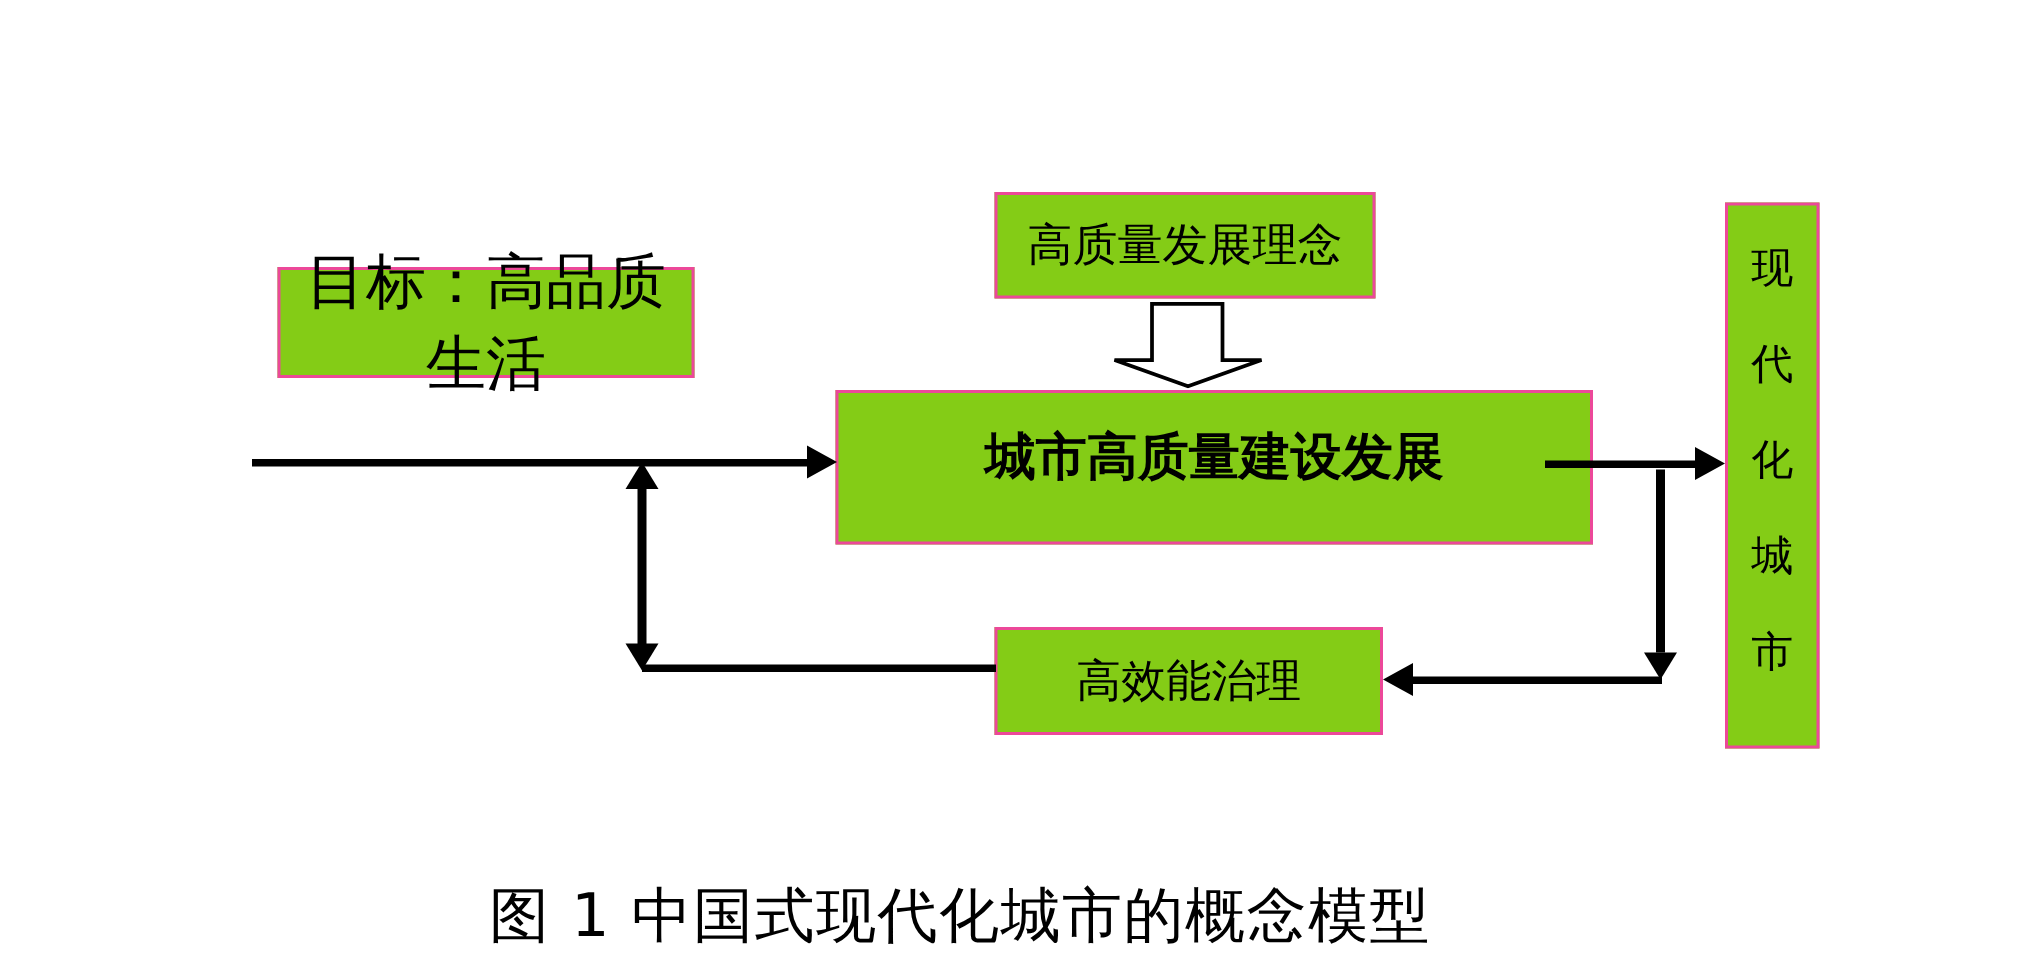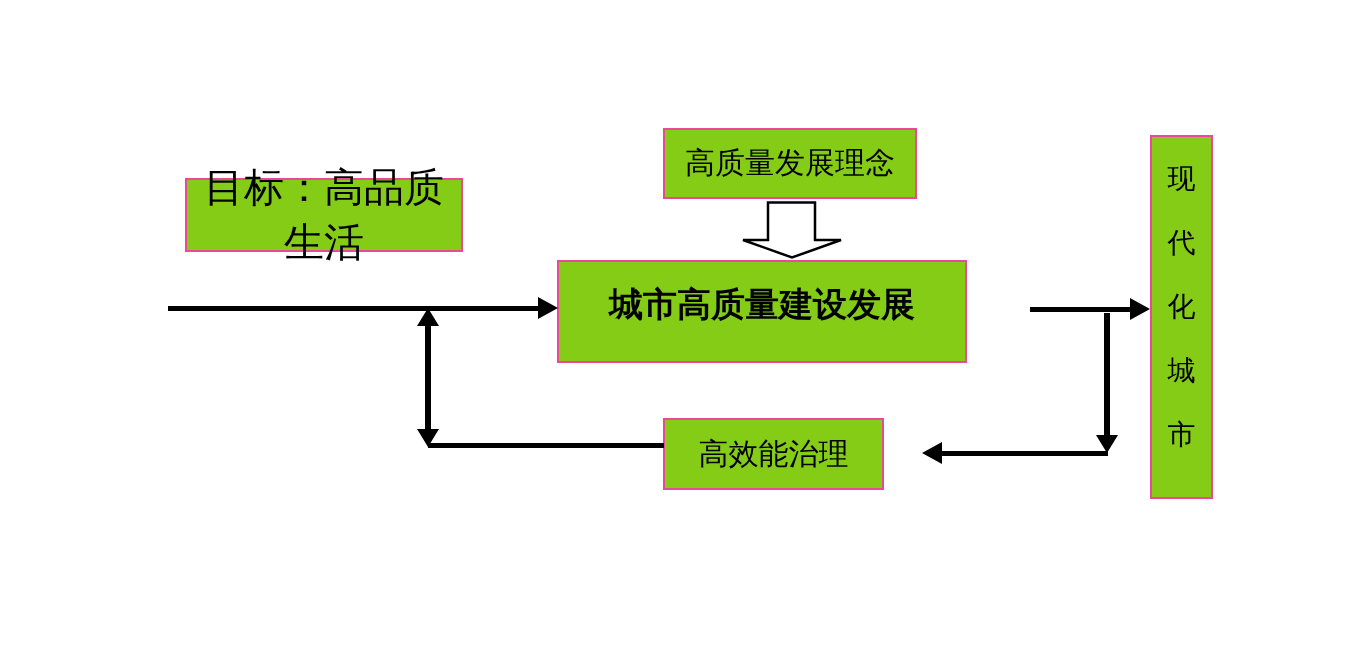--- a/index.html
+++ b/index.html
@@ -22,22 +22,22 @@
     background: #84cc16;
     border: 2px solid #ec4899;
     display: flex;
     align-items: center;
     justify-content: center;
     box-sizing: border-box;
     text-align: center;
   }
   .goal-box        { left: 185px; top: 178px; width: 278px; height: 74px;  font-size: 40px; }
   .concept-box     { left: 663px; top: 128px; width: 254px; height: 71px;  font-size: 30px; }
-  .main-box        { left: 557px; top: 260px; width: 410px; height: 103px; font-size: 34px; font-weight: bold; padding-bottom: 14px; }
-  .governance-box  { left: 663px; top: 418px; width: 221px; height: 72px;  font-size: 30px; }
+  .main-box        { left: 557px; top: 260px; width: 505px; height: 103px; font-size: 34px; font-weight: bold; padding-bottom: 14px; }
+  .governance-box  { left: 663px; top: 418px; width: 259px; height: 72px;  font-size: 30px; }
   .city-box        { left: 1150px; top: 135px; width: 63px; height: 364px; font-size: 28px;
                      flex-direction: column; justify-content: flex-start; padding-top: 24px; }
   .city-box .vchar { display: block; height: 64px; line-height: 36px; }
   
   .hline, .vline { position: absolute; background: #000000; }
   .line-main          { left: 168px;  top: 306px; width: 370px; height: 5px; }
   .line-branch-vert   { left: 425px;  top: 324px; width: 6px;   height: 108px; }
   .line-feedback-left { left: 428px;  top: 443px; width: 236px; height: 5px; }
   .line-to-city       { left: 1030px; top: 307px; width: 100px; height: 5px; }
   .line-drop          { left: 1104px; top: 313px; width: 6px;   height: 122px; }
@@ -111,14 +111,15 @@
 
   <div class="hline line-to-city"></div>
   <div class="ah ah-right ah-city-right"></div>
 
   <div class="vline line-drop"></div>
   <div class="ah ah-down ah-drop-down"></div>
 
   <div class="hline line-feedback-right"></div>
   <div class="ah ah-left ah-gov-left"></div>
 
+  <div class="caption">图 1 中国式现代化城市的概念模型</div>
 
 </div>
 
 </body></html>

